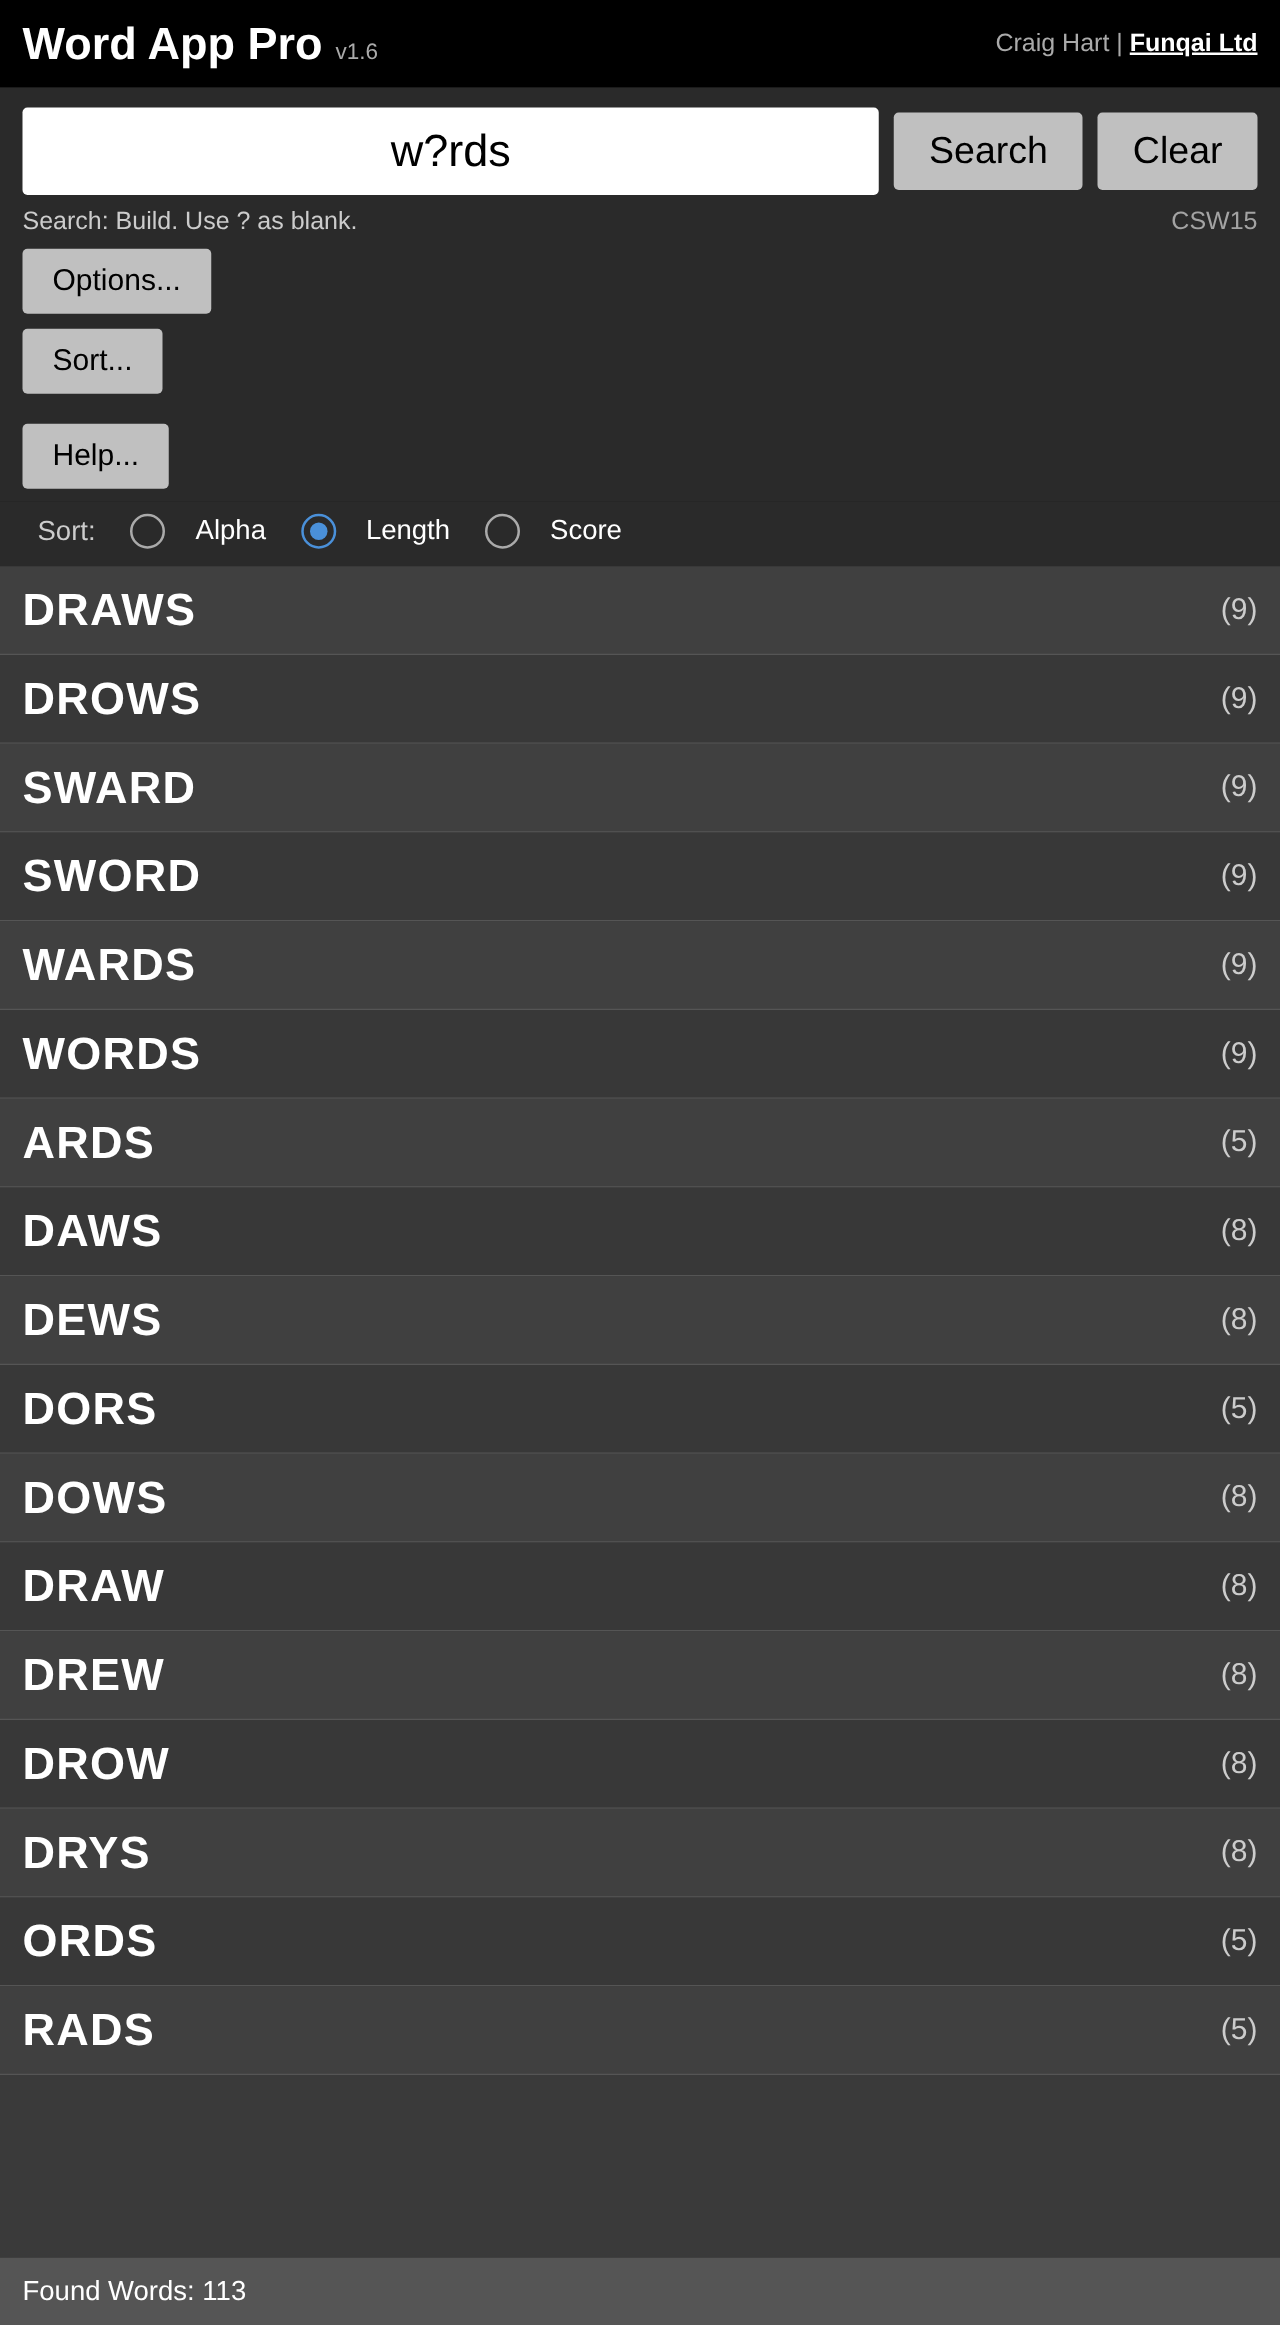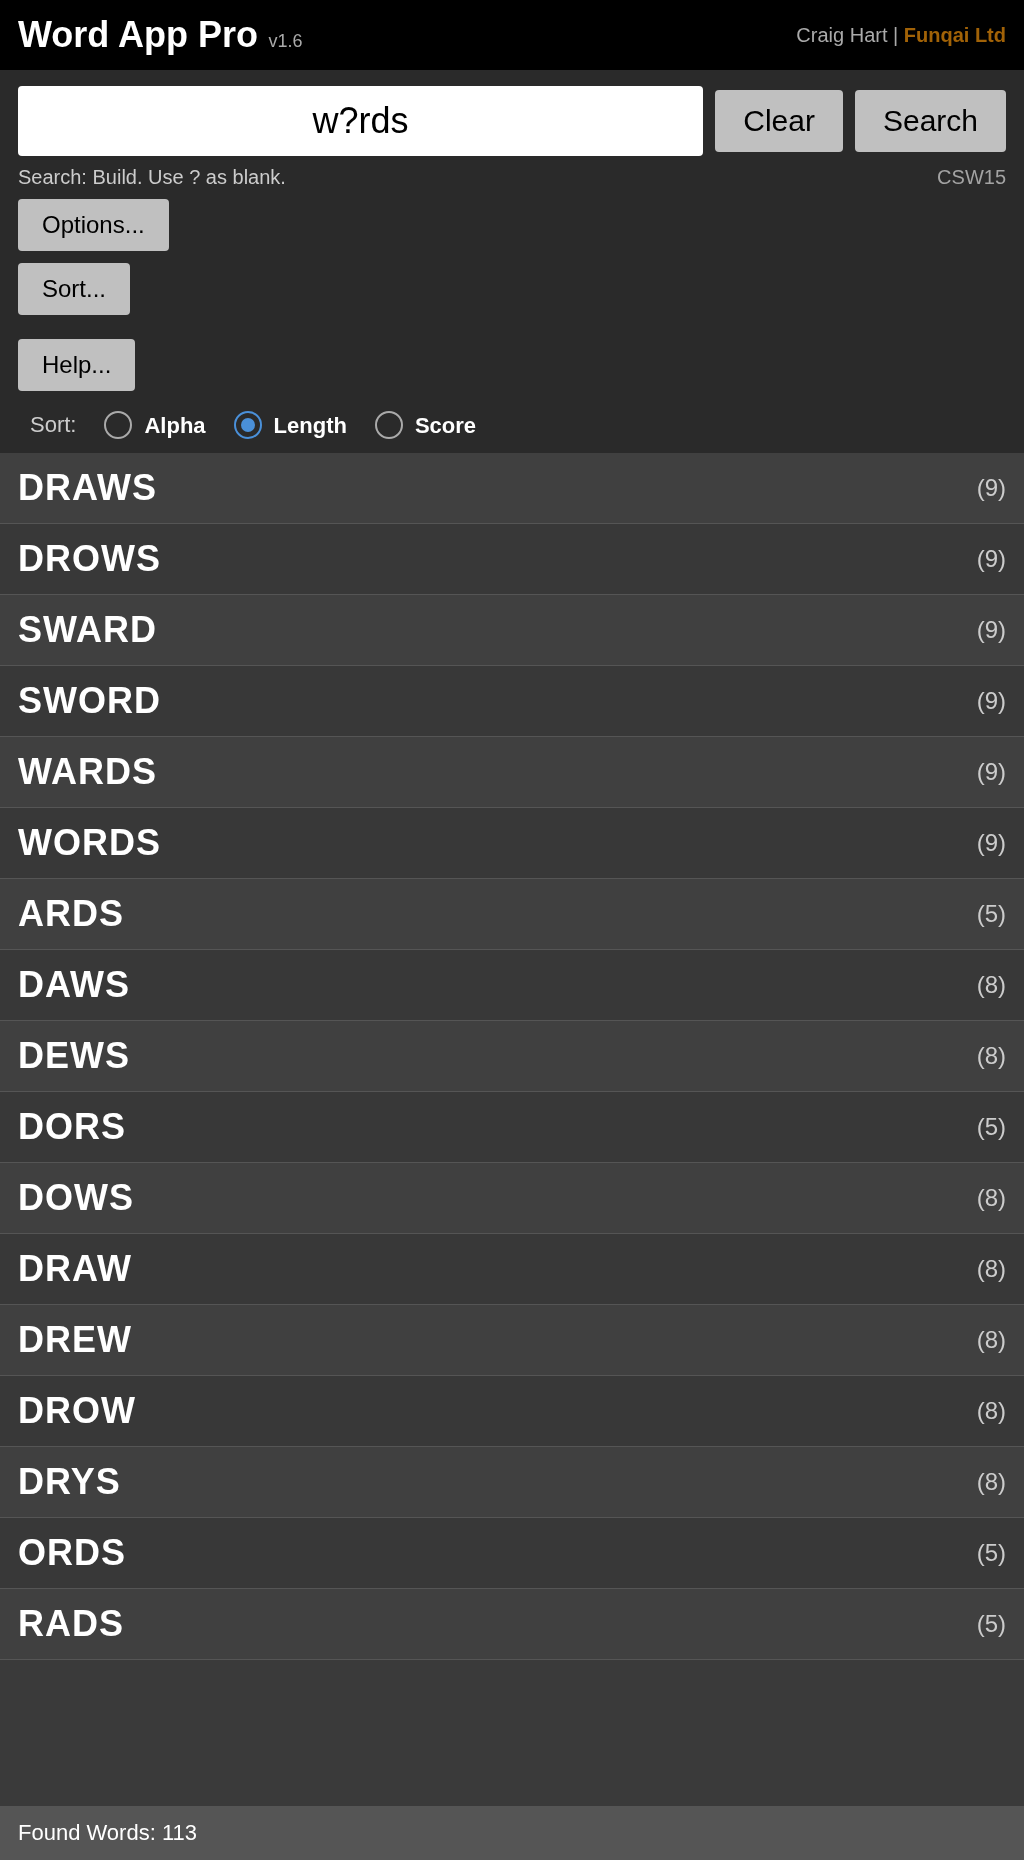--- a/index.html
+++ b/index.html
@@ -96,24 +96,23 @@
       display: flex;
       align-items: center;
       gap: 28px;
     }
     #sort-label {
       font-size: 22px;
       color: #cccccc;
     }
     .radio-option {
       display: flex;
-      align-items: flex-end;
-      gap: 12px;
+      align-items: flex-start;
+      gap: 24px;
       cursor: pointer;
-      font-weight: bold;
     }
     .radio-circle {
       width: 28px;
       height: 28px;
       border-radius: 50%;
       border: 2px solid #aaaaaa;
       background: transparent;
       display: flex;
       align-items: center;
       justify-content: center;
@@ -168,29 +167,29 @@
   </style>
 </head>
 <body>
 
 <div id="header">
   <div>
     <span style="font-size:36px;font-weight:bold;color:#fff;margin-top:24px;">Word App Pro</span>
     <span style="font-size:18px;color:#aaa;margin-left:6px;">v1.6</span>
   </div>
   <div style="font-size:20px;color:#aaa;">
-    <span>Craig Hart | </span><span style="color:#a16207;font-weight:bold;">Funqai Ltd</span>
+    <span>Craig Hart | </span><span style="color:#ffffff;font-weight:bold;text-decoration:underline;">Funqai Ltd</span>
   </div>
 </div>
 
 <div id="search-area">
   <div id="search-row">
     <input id="search-input" type="text" value="w?rds" style="">
+    <button class="action-btn">Search</button>
     <button class="action-btn">Clear</button>
-    <button class="action-btn">Search</button>
   </div>
   <div id="hint-row">
     <span id="hint-text">Search: Build. Use ? as blank.</span>
     <span id="dict-label">CSW15</span>
   </div>
   <div id="options-row">
     <button class="opt-btn">Options...</button>
     <button class="opt-btn bold">Sort...</button>
     <div class="spacer"></div>
     <button class="opt-btn">Help...</button>

